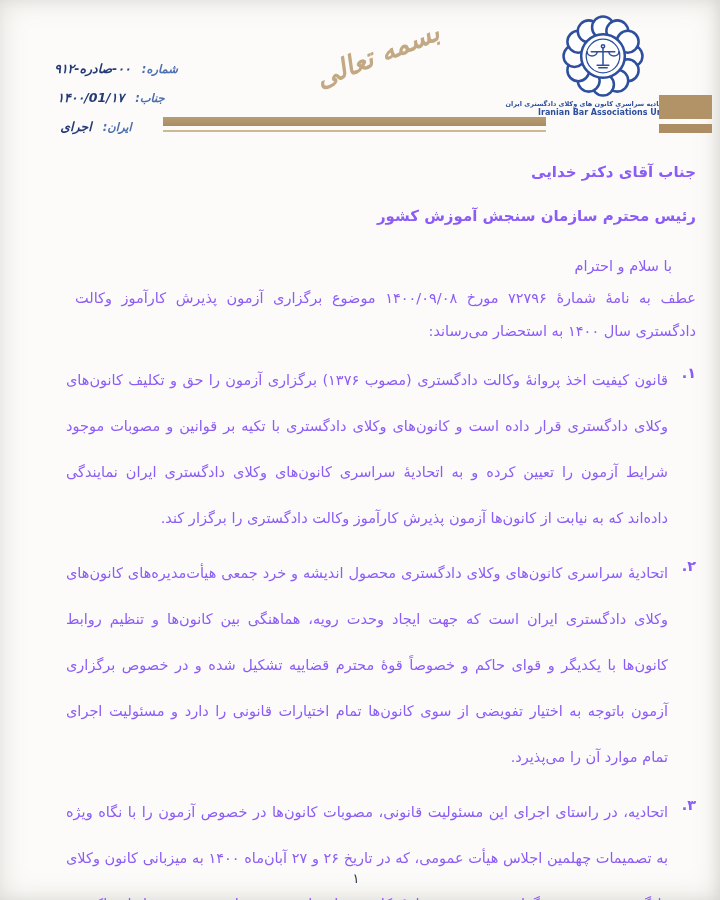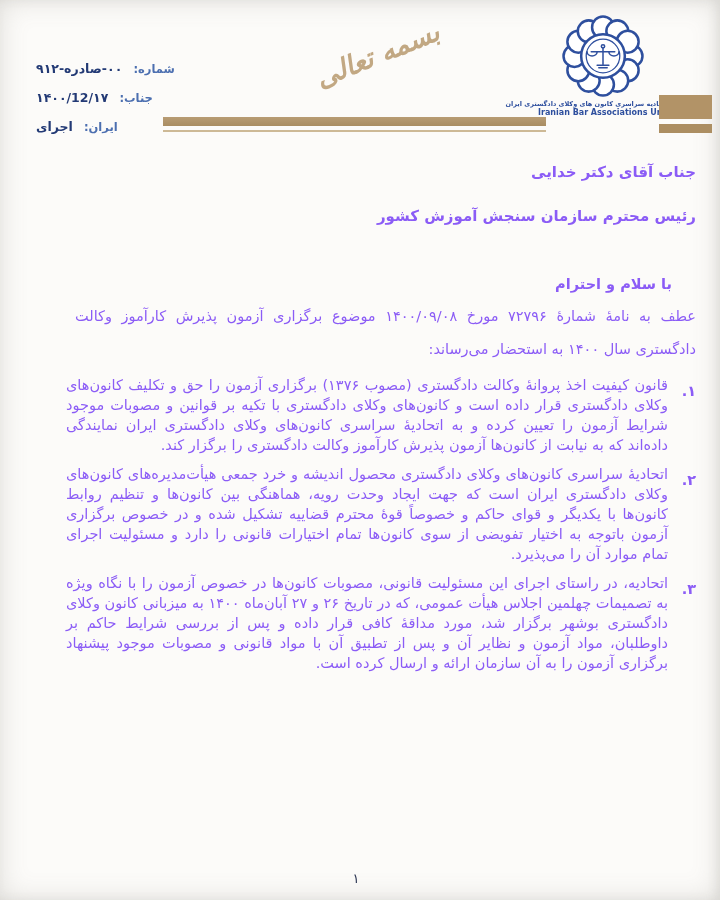--- a/index.html
+++ b/index.html
@@ -4,21 +4,21 @@
 <style>
   html,body{margin:0;padding:0;background:#e9e8e5;}
   .page{
     position:relative;width:720px;height:900px;margin:0 auto;
     background:#fcfbf9;overflow:hidden;
     font-family:"DejaVu Sans","Liberation Sans",sans-serif;
     box-shadow:inset 0 0 28px rgba(110,105,95,.20), inset -4px 0 10px rgba(120,115,105,.10);
   }
   
   .meta{position:absolute;top:58px;left:36px;width:162px;direction:rtl;}
-  .meta-row{white-space:nowrap;text-align:left;margin-bottom:10px;}
+  .meta-row{white-space:nowrap;text-align:center;margin-bottom:10px;font-style:italic;}
   .meta-row.r1{padding-right:2px;}
   .meta-row.r2{padding-right:12px;}
   .meta-row.r3{padding-right:42px;}
   .meta-label{color:#4c6fb0;font-size:11.5px;font-weight:700;margin-left:6px;}
   .meta-value{color:#233a75;font-size:12.5px;font-weight:700;letter-spacing:.3px;}
   
   .bismillah{position:absolute;left:292px;top:6px;width:170px;height:96px;
     display:flex;align-items:center;justify-content:center;pointer-events:none;}
   .bismillah span{display:inline-block;transform:rotate(-22deg);
     font-size:27px;font-style:italic;font-weight:600;color:#c2a883;}
@@ -30,43 +30,43 @@
   
   .gold-big{position:absolute;left:659px;top:95px;width:53px;height:24px;background:#b29367;}
   .gold-small{position:absolute;left:659px;top:124px;width:53px;height:9px;background:#ac8e62;}
   .divider-thick{position:absolute;left:163px;top:117px;width:383px;height:9px;
     background:linear-gradient(#b89c74,#a98d62);}
   .divider-thin{position:absolute;left:163px;top:130px;width:383px;height:2px;background:#cdb996;}
   
   .letter-body{position:absolute;left:66px;top:160px;width:630px;direction:rtl;color:#8b5cf6;}
   .recipient{margin:0;font-size:15px;font-weight:700;line-height:24px;}
   .recipient + .recipient{margin-top:20px;}
-  .salutation{margin:48px 24px 0 0;font-size:14.5px;font-weight:700;}
+  .salutation{margin:30px 24px 0 0;font-size:14.5px;font-weight:400;}
   .intro{margin:8px 0 0 9px;font-size:14.5px;font-weight:500;line-height:33px;text-align:justify;}
   .items{margin-top:4px;}
   .item{display:flex;gap:8px;margin-top:9px;font-size:14.5px;}
   .item-num{flex:0 0 auto;width:20px;text-align:right;font-weight:600;line-height:32.5px;}
-  .item-text{margin:0;flex:1;text-align:justify;font-weight:500;line-height:20px;}
+  .item-text{margin:0;flex:1;text-align:justify;font-weight:500;line-height:46px;}
   
   .page-number{position:absolute;left:0;width:712px;bottom:14px;text-align:center;
     font-size:13px;color:#2b3552;}
 </style>
 </head>
 <body>
 
 <div class="page">
 
   <div class="meta">
     <div class="meta-row r1">
       <span class="meta-label">شماره:</span>
       <span class="meta-value">۰۰-صادره-۹۱۲</span>
     </div>
     <div class="meta-row r2">
       <span class="meta-label">جناب:</span>
-      <span class="meta-value">۱۴۰۰/12/۱۷</span>
+      <span class="meta-value">۱۴۰۰/01/۱۷</span>
     </div>
     <div class="meta-row r3">
       <span class="meta-label">ایران:</span>
       <span class="meta-value">اجرای</span>
     </div>
   </div>
 
   <div class="bismillah">
     <span>بسمه تعالی</span>
   </div>

